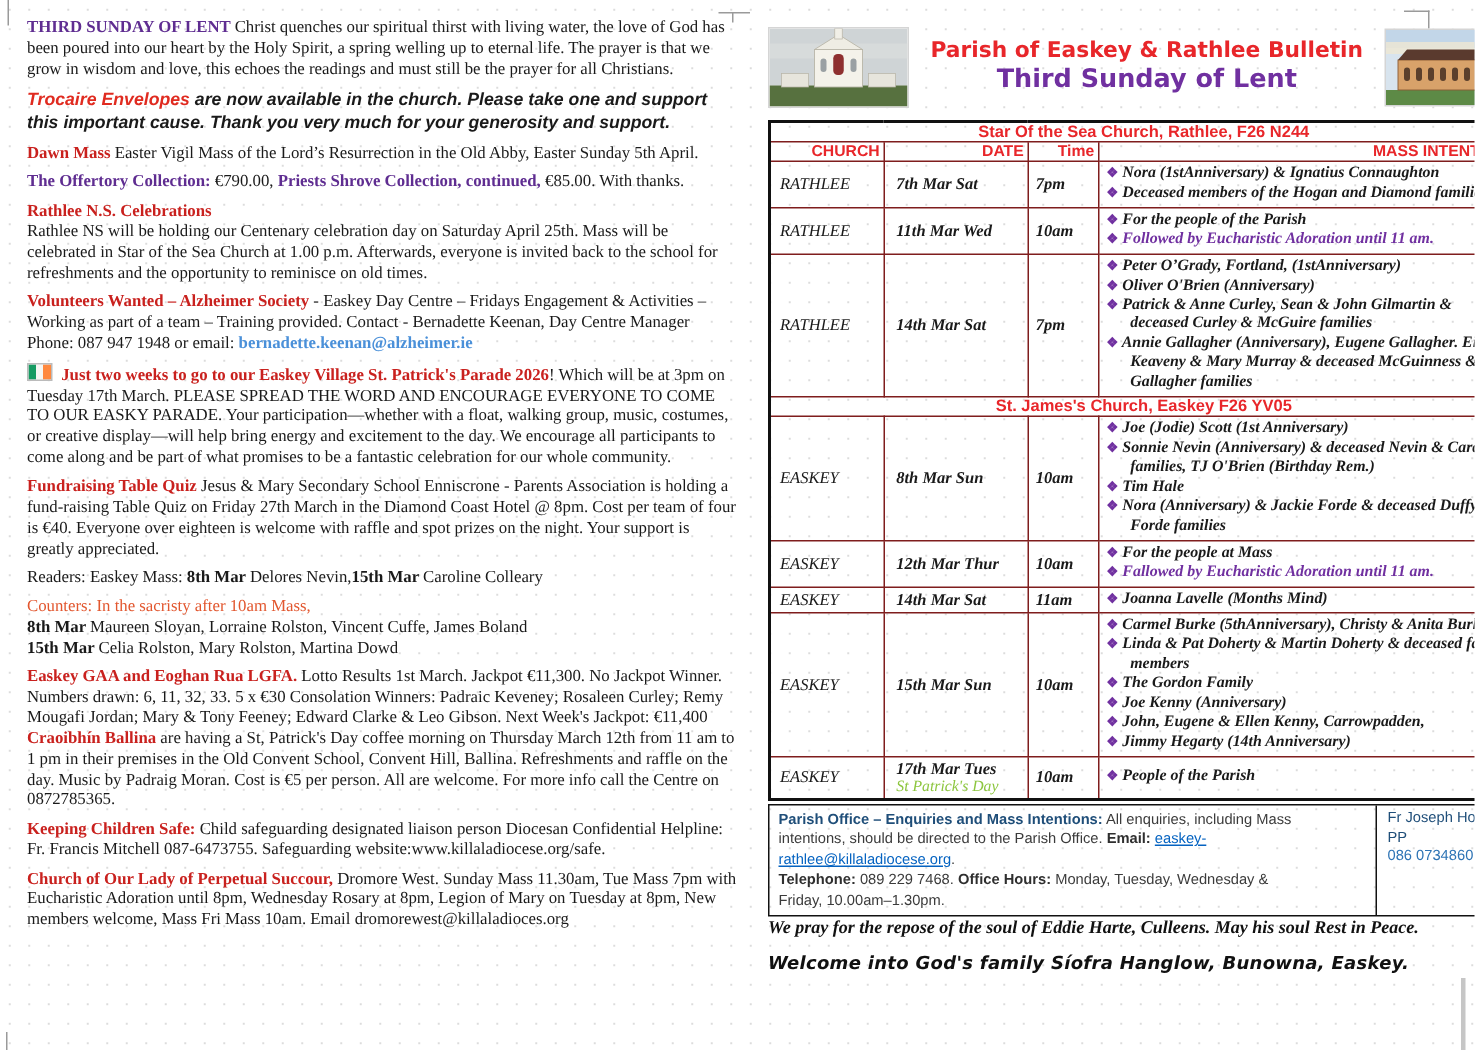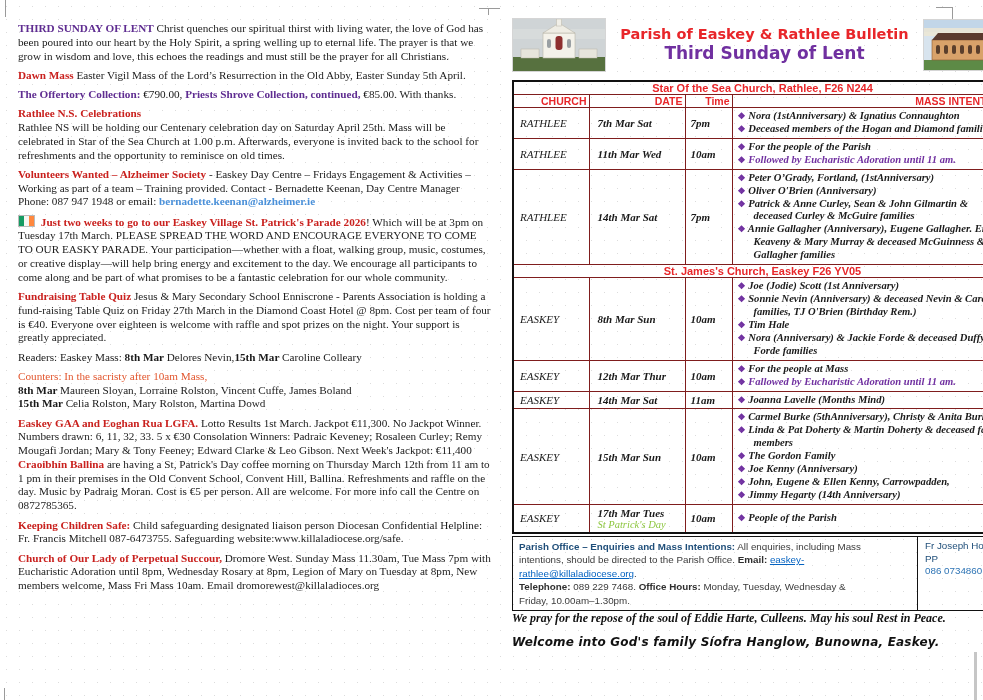--- a/index.html
+++ b/index.html
@@ -5,21 +5,21 @@
   html,body{margin:0;padding:0;}
   body{
     width:983px;height:700px;position:relative;overflow:hidden;background:#ffffff;
     background-image:radial-gradient(circle,#dcdcdc 0.7px,transparent 0.9px);
     background-size:13px 13px;
     font-family:"Liberation Serif","DejaVu Serif",serif;color:#1a1a1a;
   }
   
   .mark{position:absolute;background:#9a9a9a;}
   
-  .left-page{position:absolute;left:18px;top:22px;width:473px;height:672px;overflow:hidden;}
+  .left-page{position:absolute;left:18px;top:12px;width:473px;height:672px;overflow:hidden;}
   .para{margin:0 0 5.5px 0;font-size:11.2px;line-height:1.23;}
   .para.sansbi{font-family:"Liberation Sans","DejaVu Sans",sans-serif;font-weight:bold;font-style:italic;font-size:11.8px;line-height:1.28;margin-bottom:7px;}
   .seg-ph{color:#5f2d91;font-weight:bold;}
   .seg-rh{color:#c9211e;font-weight:bold;}
   .seg-b{font-weight:bold;}
   .seg-or{color:#ee9a44;}
   .seg-ct{color:#e2572f;}
   .seg-lk{color:#4a90d9;text-decoration:none;cursor:pointer;font-weight:bold;}
   .seg-redbi{color:#e02b20;}
   .flag-icon{display:inline-block;width:15px;height:10px;margin-right:3px;vertical-align:-1px;
@@ -64,20 +64,21 @@
 <div class="mark" style="left:5px;top:0;width:1px;height:17px;"></div>
 <div class="mark" style="left:479px;top:8px;width:21px;height:1px;"></div>
 <div class="mark" style="left:488px;top:8px;width:1px;height:7px;"></div>
 <div class="mark" style="left:936px;top:7px;width:17px;height:1px;"></div>
 <div class="mark" style="left:952px;top:7px;width:1px;height:18px;"></div>
 <div class="mark" style="left:4px;top:688px;width:1px;height:12px;"></div>
 <div class="mark" style="left:974px;top:652px;width:3px;height:48px;background:#c6c6c6;"></div>
 
 <div class="left-page">
     <p class="para"><span class="seg-ph">THIRD SUNDAY OF LENT </span><span>Christ quenches our spiritual thirst with living water, the love of God has been poured into our heart by the Holy Spirit, a spring welling up to eternal life. The prayer is that we grow in wisdom and love, this echoes the readings and must still be the prayer for all Christians.</span></p>
+    <p class="para sansbi"><span class="seg-redbi">Trocaire Envelopes </span><span>are now available in the church. Please take one and support this important cause. Thank you very much for your generosity and support.</span></p>
     <p class="para"><span class="seg-rh">Dawn Mass </span><span>Easter Vigil Mass of the Lord’s Resurrection in the Old Abby, Easter Sunday 5th April.</span></p>
     <p class="para"><span class="seg-ph">The Offertory Collection: </span><span>€790.00, </span><span class="seg-ph">Priests Shrove Collection, continued, </span><span>€85.00. With thanks.</span></p>
     <p class="para"><span class="seg-rh">Rathlee N.S. Celebrations</span><br><span>Rathlee NS will be holding our Centenary celebration day on Saturday April 25th. Mass will be celebrated in Star of the Sea Church at 1.00 p.m. Afterwards, everyone is invited back to the school for refreshments and the opportunity to reminisce on old times.</span></p>
     <p class="para"><span class="seg-rh">Volunteers Wanted – Alzheimer Society </span><span>- Easkey Day Centre – Fridays Engagement &amp; Activities – Working as part of a team – Training provided. Contact - Bernadette Keenan, Day Centre Manager Phone: 087 947 1948 or email: </span><a class="seg-lk">bernadette.keenan@alzheimer.ie</a></p>
     <p class="para"><span class="flag-icon"></span><span class="seg-rh"> Just two weeks to go to our Easkey Village St. Patrick's Parade 2026</span><span>! Which will be at 3pm on Tuesday 17th March. PLEASE SPREAD THE WORD AND ENCOURAGE EVERYONE TO COME TO OUR EASKY PARADE. Your participation—whether with a float, walking group, music, costumes, or creative display—will help bring energy and excitement to the day. We encourage all participants to come along and be part of what promises to be a fantastic celebration for our whole community.</span></p>
     <p class="para"><span class="seg-rh">Fundraising Table Quiz </span><span>Jesus &amp; Mary Secondary School Enniscrone - Parents Association is holding a fund-raising Table Quiz on Friday 27th March in the Diamond Coast Hotel @ 8pm. Cost per team of four is €40. Everyone over eighteen is welcome with raffle and spot prizes on the night. Your support is greatly appreciated.</span></p>
     <p class="para"><span>Readers: Easkey Mass:  </span><span class="seg-b">8th Mar </span><span>Delores Nevin,</span><span class="seg-b">15th Mar </span><span>Caroline Colleary</span></p>
     <p class="para"><span class="seg-ct">Counters: In the sacristy after 10am Mass,</span><br><span class="seg-b">8th Mar </span><span>Maureen Sloyan, Lorraine Rolston, Vincent Cuffe, James Boland</span><br><span class="seg-b">15th Mar </span><span>Celia Rolston, Mary Rolston, Martina Dowd</span></p>
     <p class="para"><span class="seg-rh">Easkey GAA and Eoghan Rua LGFA. </span><span>Lotto Results 1st March. Jackpot €11,300. No Jackpot Winner. Numbers drawn: 6, 11, 32, 33. 5 x €30 Consolation Winners: Padraic Keveney; Rosaleen Curley; Remy Mougafi Jordan; Mary &amp; Tony Feeney; Edward Clarke &amp; Leo Gibson. Next Week's Jackpot: €11,400</span><br><span class="seg-rh">Craoibhín Ballina </span><span>are having a St, Patrick's Day coffee morning on Thursday March 12th from 11 am to 1 pm in their premises in the Old Convent School, Convent Hill, Ballina. Refreshments and raffle on the day. Music by Padraig Moran. Cost is €5 per person. All are welcome. For more info call the Centre on 0872785365.</span></p>
     <p class="para"><span class="seg-rh">Keeping Children Safe: </span><span>Child safeguarding designated liaison person Diocesan Confidential Helpline: Fr. Francis Mitchell 087-6473755. Safeguarding website:www.killaladiocese.org/safe.</span></p>

